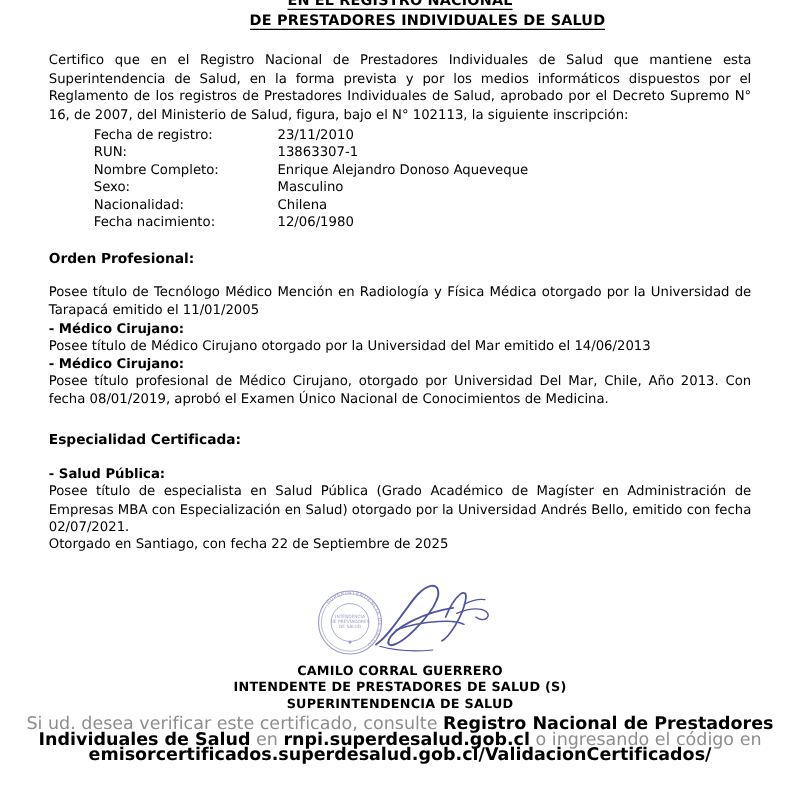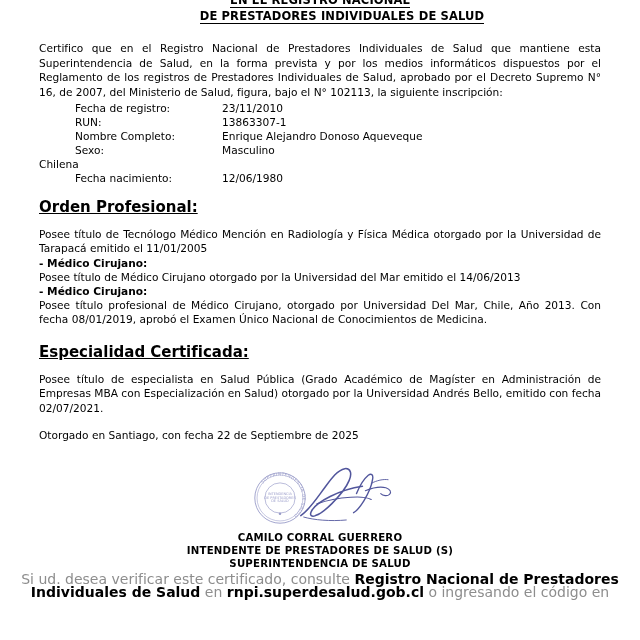--- a/index.html
+++ b/index.html
@@ -81,22 +81,21 @@
   
   .section {
     position: absolute;
     left: 39px;
     width: 562px;
     font-size: 10.6px;
     line-height: 14.2px;
   }
   .section-title {
     font-weight: bold;
-    font-size: 15px;
-    text-decoration: underline;
+    font-size: 11px;
   }
   .entry-title {
     font-weight: bold;
     font-size: 10.6px;
   }
   .entry-text {
     text-align: justify;
     text-justify: inter-word;
   }
   .gap {
@@ -194,20 +193,21 @@
     </div>
     <div class="field-row">
       <div class="field-label">Nombre Completo:</div>
       <div class="field-value">Enrique Alejandro Donoso Aqueveque</div>
     </div>
     <div class="field-row">
       <div class="field-label">Sexo:</div>
       <div class="field-value">Masculino</div>
     </div>
     <div class="field-row">
+      <div class="field-label">Nacionalidad:</div>
       <div class="field-value">Chilena</div>
     </div>
     <div class="field-row">
       <div class="field-label">Fecha nacimiento:</div>
       <div class="field-value">12/06/1980</div>
     </div>
   </div>
 
   <div class="section" id="orden-section">
     <div class="section-title">Orden Profesional:</div>
@@ -215,20 +215,21 @@
     <div class="entry-text">Posee título de Tecnólogo Médico Mención en Radiología y Física Médica otorgado por la Universidad de Tarapacá emitido el 11/01/2005</div>
     <div class="entry-title">- Médico Cirujano:</div>
     <div class="entry-text">Posee título de Médico Cirujano otorgado por la Universidad del Mar emitido el 14/06/2013</div>
     <div class="entry-title">- Médico Cirujano:</div>
     <div class="entry-text">Posee título profesional de Médico Cirujano, otorgado por Universidad Del Mar, Chile, Año 2013. Con fecha 08/01/2019, aprobó el Examen Único Nacional de Conocimientos de Medicina.</div>
   </div>
 
   <div class="section" id="especialidad-section">
     <div class="section-title">Especialidad Certificada:</div>
     <div class="gap"></div>
+    <div class="entry-title">- Salud Pública:</div>
     <div class="entry-text">Posee título de especialista en Salud Pública (Grado Académico de Magíster en Administración de Empresas MBA con Especialización en Salud) otorgado por la Universidad Andrés Bello, emitido con fecha 02/07/2021.</div>
   </div>
 
   <div id="otorgado-line">Otorgado en Santiago, con fecha 22 de Septiembre de 2025</div>
 
   <div class="sign-zone">
     <div class="stamp-wrap">
 
       <svg class="seal" viewBox="0 0 100 100">
         <defs>
@@ -262,15 +263,18 @@
       <div>CAMILO CORRAL GUERRERO</div>
       <div>INTENDENTE DE PRESTADORES DE SALUD (S)</div>
       <div>SUPERINTENDENCIA DE SALUD</div>
     </div>
   </div>
 
   <div class="footer">
     <div>
       <span>Si ud. desea verificar este certificado, consulte </span><b>Registro Nacional de Prestadores Individuales de Salud</b><span> en </span><b>rnpi.superdesalud.gob.cl</b><span> o ingresando el código en</span>
     </div>
+    <div>
+      <b>emisorcertificados.superdesalud.gob.cl/ValidacionCertificados/</b>
+    </div>
   </div>
 
 </div>
 
 </body></html>

